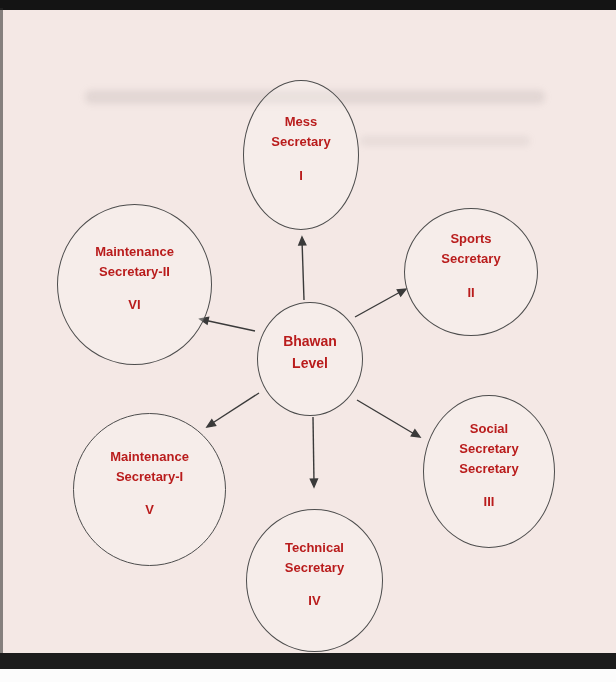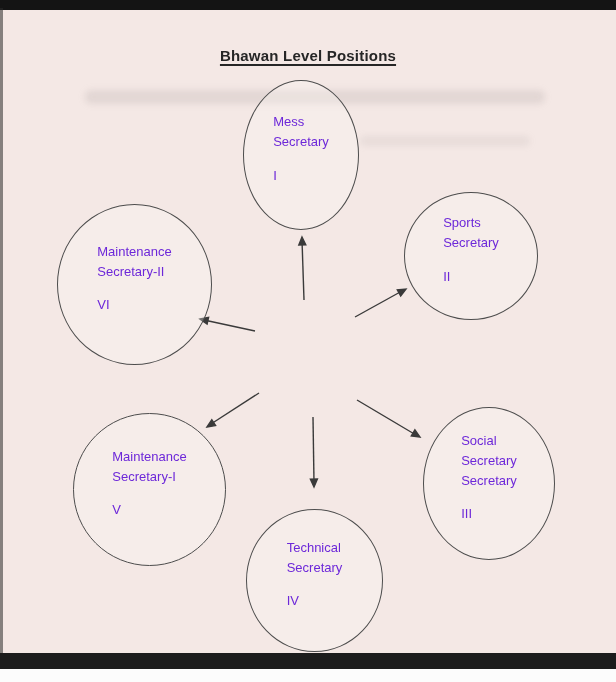--- a/index.html
+++ b/index.html
@@ -72,50 +72,48 @@
   }
 
   .node {
     position: absolute;
     border: 1.4px solid #4d4d4d;
     border-radius: 50%;
     background: rgba(252,248,246,0.30);
     display: flex;
     align-items: center;
     justify-content: center;
-    color: #6d28d9;
-    font-weight: normal;
+    text-align: center;
+    color: #b91c1c;
+    font-weight: bold;
     font-size: 13px;
     line-height: 1.55;
   }
   .node .node-text { transform: translateY(-6px); }
   .node .node-text span { display: block; }
   .node .numeral { margin-top: 13px; }
 
   #node-mess   { left: 243px; top:  80px; width: 116px; height: 150px; }
-  #node-sports { left: 404px; top: 192px; width: 134px; height: 128px; }
+  #node-sports { left: 404px; top: 208px; width: 134px; height: 128px; }
   #node-maint2 { left:  57px; top: 204px; width: 155px; height: 161px; }
   #node-center { left: 257px; top: 302px; width: 106px; height: 114px; font-size: 14px; }
-  #node-social { left: 423px; top: 407px; width: 132px; height: 153px; }
+  #node-social { left: 423px; top: 395px; width: 132px; height: 153px; }
   #node-maint1 { left:  73px; top: 413px; width: 153px; height: 153px; }
   #node-tech   { left: 246px; top: 509px; width: 137px; height: 143px; }
 </style>
 </head>
 <body>
 
 <div class="page">
 
   <div class="scan-bar-top"></div>
   <div class="scan-edge-left"></div>
   <div class="scan-smudge-1"></div>
   <div class="scan-smudge-2"></div>
 
-  <div class="title">
-    <span>Bhawan Level Positions</span>
-  </div>
 
   <svg class="arrows" viewBox="0 0 616 682">
     <g stroke="#3a3a3a" stroke-width="1.4" fill="#3a3a3a">
 
       <line x1="304" y1="300" x2="302" y2="240"></line>
       <polygon points="302,237 305.8,244.9 298.8,245.1"></polygon>
 
       <line x1="355" y1="317" x2="402" y2="291"></line>
       <polygon points="406,289 400.7,295.9 397.3,289.8"></polygon>
 
@@ -150,20 +148,26 @@
   </div>
 
   <div class="node" id="node-maint2">
     <div class="node-text">
       <span>Maintenance</span>
       <span>Secretary-II</span>
       <span class="numeral">VI</span>
     </div>
   </div>
 
+  <div class="node" id="node-center">
+    <div class="node-text">
+      <span>Bhawan</span>
+      <span>Level</span>
+    </div>
+  </div>
 
   <div class="node" id="node-social">
     <div class="node-text">
       <span>Social</span>
       <span>Secretary</span>
       <span>Secretary</span>
       <span class="numeral">III</span>
     </div>
   </div>
 

